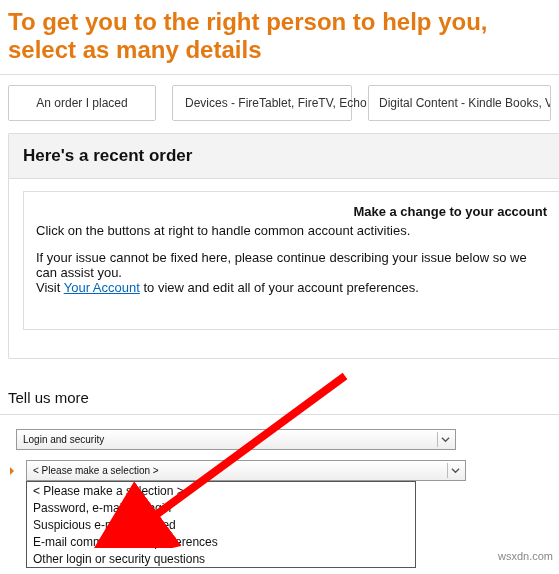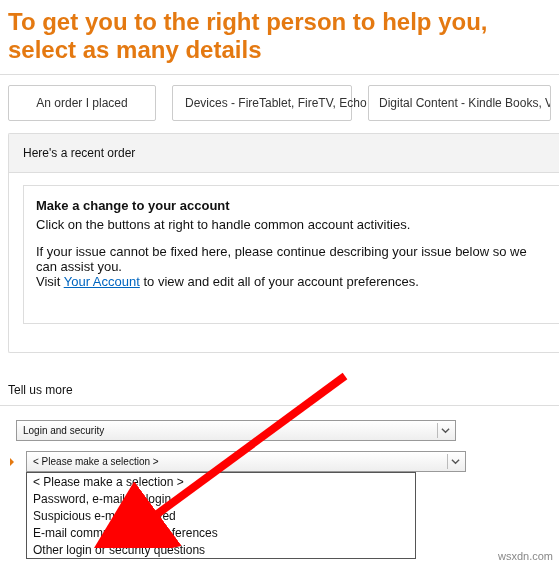--- a/index.html
+++ b/index.html
@@ -38,35 +38,35 @@
       margin: 0 0 24px 8px;
       border: 1px solid #ddd;
       border-right: none;
       border-radius: 2px 0 0 2px;
       overflow: hidden;
     }
     .panel-hd {
       background: #f3f3f3;
       border-bottom: 1px solid #ddd;
       padding: 12px 14px;
-      font-size: 12px;
-      font-weight: normal;
+      font-size: 17px;
+      font-weight: bold;
       color: #111;
     }
     .panel-body { padding: 12px 0 28px 14px; }
     .inner-box {
       border: 1px solid #ddd;
       border-right: none;
       padding: 12px 12px 22px 12px;
     }
-    .inner-title { font-weight: bold; margin-bottom: 4px; }
+    .inner-title { font-weight: bold; margin-bottom: 4px; text-align: right; }
     .line { margin-bottom: 12px; }
     .acct-link { color: #0066c0; text-decoration: underline; }
     .section-title {
-      font-size: 12px;
+      font-size: 15px;
       padding: 6px 8px 8px 8px;
       color: #111;
     }
     .rule2 { height: 1px; background: #ddd; margin: 0 0 14px 0; }
     .selects { padding: 0 8px; position: relative; }
     .sel {
       width: 440px;
       height: 21px;
       border: 1px solid #999;
       background: linear-gradient(#fff,#eee);

